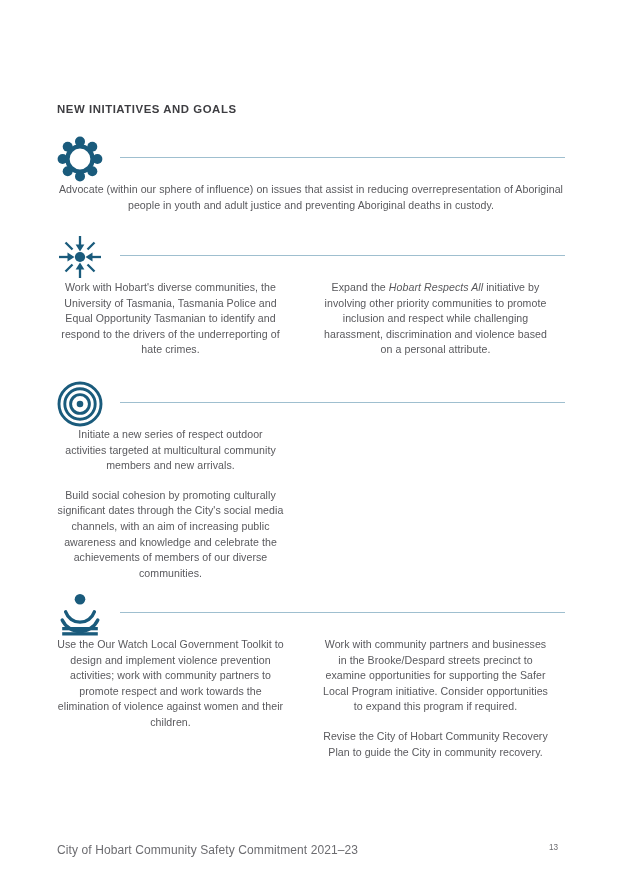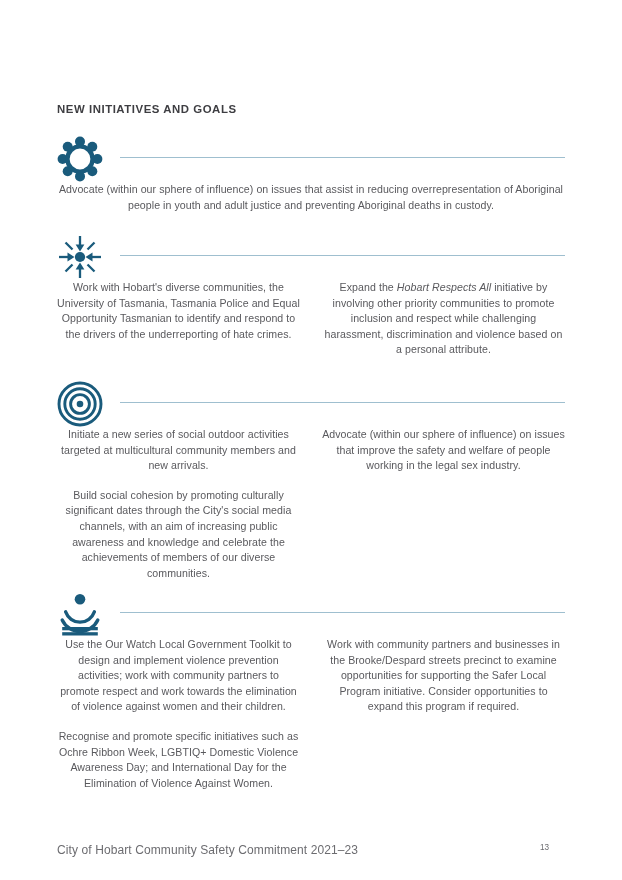--- a/index.html
+++ b/index.html
@@ -69,21 +69,21 @@
   }
   .col {
     position: absolute;
     top: 0;
     width: 243px;
   }
   .col-left  { left: 0px; }
   .col-right { left: 265px; }
 
   p.body {
-    margin: 0 0 14px 0;
+    margin: 0 16px 14px 0;
     font-size: 10.6px;
     line-height: 15.6px;
     color: #59595d;
     letter-spacing: 0.06px;
   }
   p.body:last-child { margin-bottom: 0; }
   p.wide {
     width: 508px;
   }
   em.ital {
@@ -102,21 +102,21 @@
     position: absolute;
     left: 0;
     top: 0;
     font-size: 12px;
     color: #6c6c70;
     letter-spacing: 0.1px;
     white-space: nowrap;
   }
   .footer-page {
     position: absolute;
-    right: 16px;
+    right: 7px;
     top: 0;
     font-size: 8.2px;
     color: #6c6c70;
   }
 </style>
 </head>
 <body>
 
 <div class="page">
 
@@ -193,49 +193,46 @@
             <circle cx="23" cy="23" r="15.2"></circle>
             <circle cx="23" cy="23" r="9.4"></circle>
           </g>
           <circle cx="23" cy="23" r="3.3" fill="#1a5b7c"></circle>
         </svg>
       </span>
       <span class="rule"></span>
     </div>
     <div class="cols" style="height:150px;">
       <div class="col col-left">
-        <p class="body">Initiate a new series of social outdoor activities targeted at multicultural community members and new arrivals.</p>
+        <p class="body">Initiate a new series of respect outdoor activities targeted at multicultural community members and new arrivals.</p>
         <p class="body">Build social cohesion by promoting culturally significant dates through the City's social media channels, with an aim of increasing public awareness and knowledge and celebrate the achievements of members of our diverse communities.</p>
-      </div>
-      <div class="col col-right">
-        <p class="body">Advocate (within our sphere of influence) on issues that improve the safety and welfare of people working in the legal sex industry.</p>
       </div>
     </div>
   </div>
 
   <div class="section" style="top:591px;">
     <div class="section-head">
       <span class="icon-wrap">
         <svg width="46" height="46" viewBox="0 0 46 46">
           <circle cx="23" cy="8.2" r="5.3" fill="#1a5b7c"></circle>
           <path d="M8.6 20.8 A15.2 15.2 0 0 0 37.4 20.8" fill="none" stroke="#1a5b7c" stroke-width="3.4" stroke-linecap="round"></path>
           <path d="M5.2 29.0 A19.6 19.6 0 0 0 40.8 29.0" fill="none" stroke="#1a5b7c" stroke-width="3.4" stroke-linecap="round"></path>
           <rect x="5.2" y="36.0" width="35.6" height="3.3" fill="#1a5b7c"></rect>
           <rect x="5.2" y="41.2" width="35.6" height="3.3" fill="#1a5b7c"></rect>
         </svg>
       </span>
       <span class="rule"></span>
     </div>
     <div class="cols" style="height:160px;">
       <div class="col col-left">
         <p class="body">Use the Our Watch Local Government Toolkit to design and implement violence prevention activities; work with community partners to promote respect and work towards the elimination of violence against women and their children.</p>
-        <p class="body">Recognise and promote specific initiatives such as Ochre Ribbon Week, LGBTIQ+ Domestic Violence Awareness Day; and International Day for the Elimination of Violence Against Women.</p>
       </div>
       <div class="col col-right">
         <p class="body">Work with community partners and businesses in the Brooke/Despard streets precinct to examine opportunities for supporting the Safer Local Program initiative. Consider opportunities to expand this program if required.</p>
+        <p class="body">Revise the City of Hobart Community Recovery Plan to guide the City in community recovery.</p>
       </div>
     </div>
   </div>
 
   <div class="footer">
     <span class="footer-text">City of Hobart Community Safety Commitment 2021–23</span>
     <span class="footer-page">13</span>
   </div>
 
 </div>

